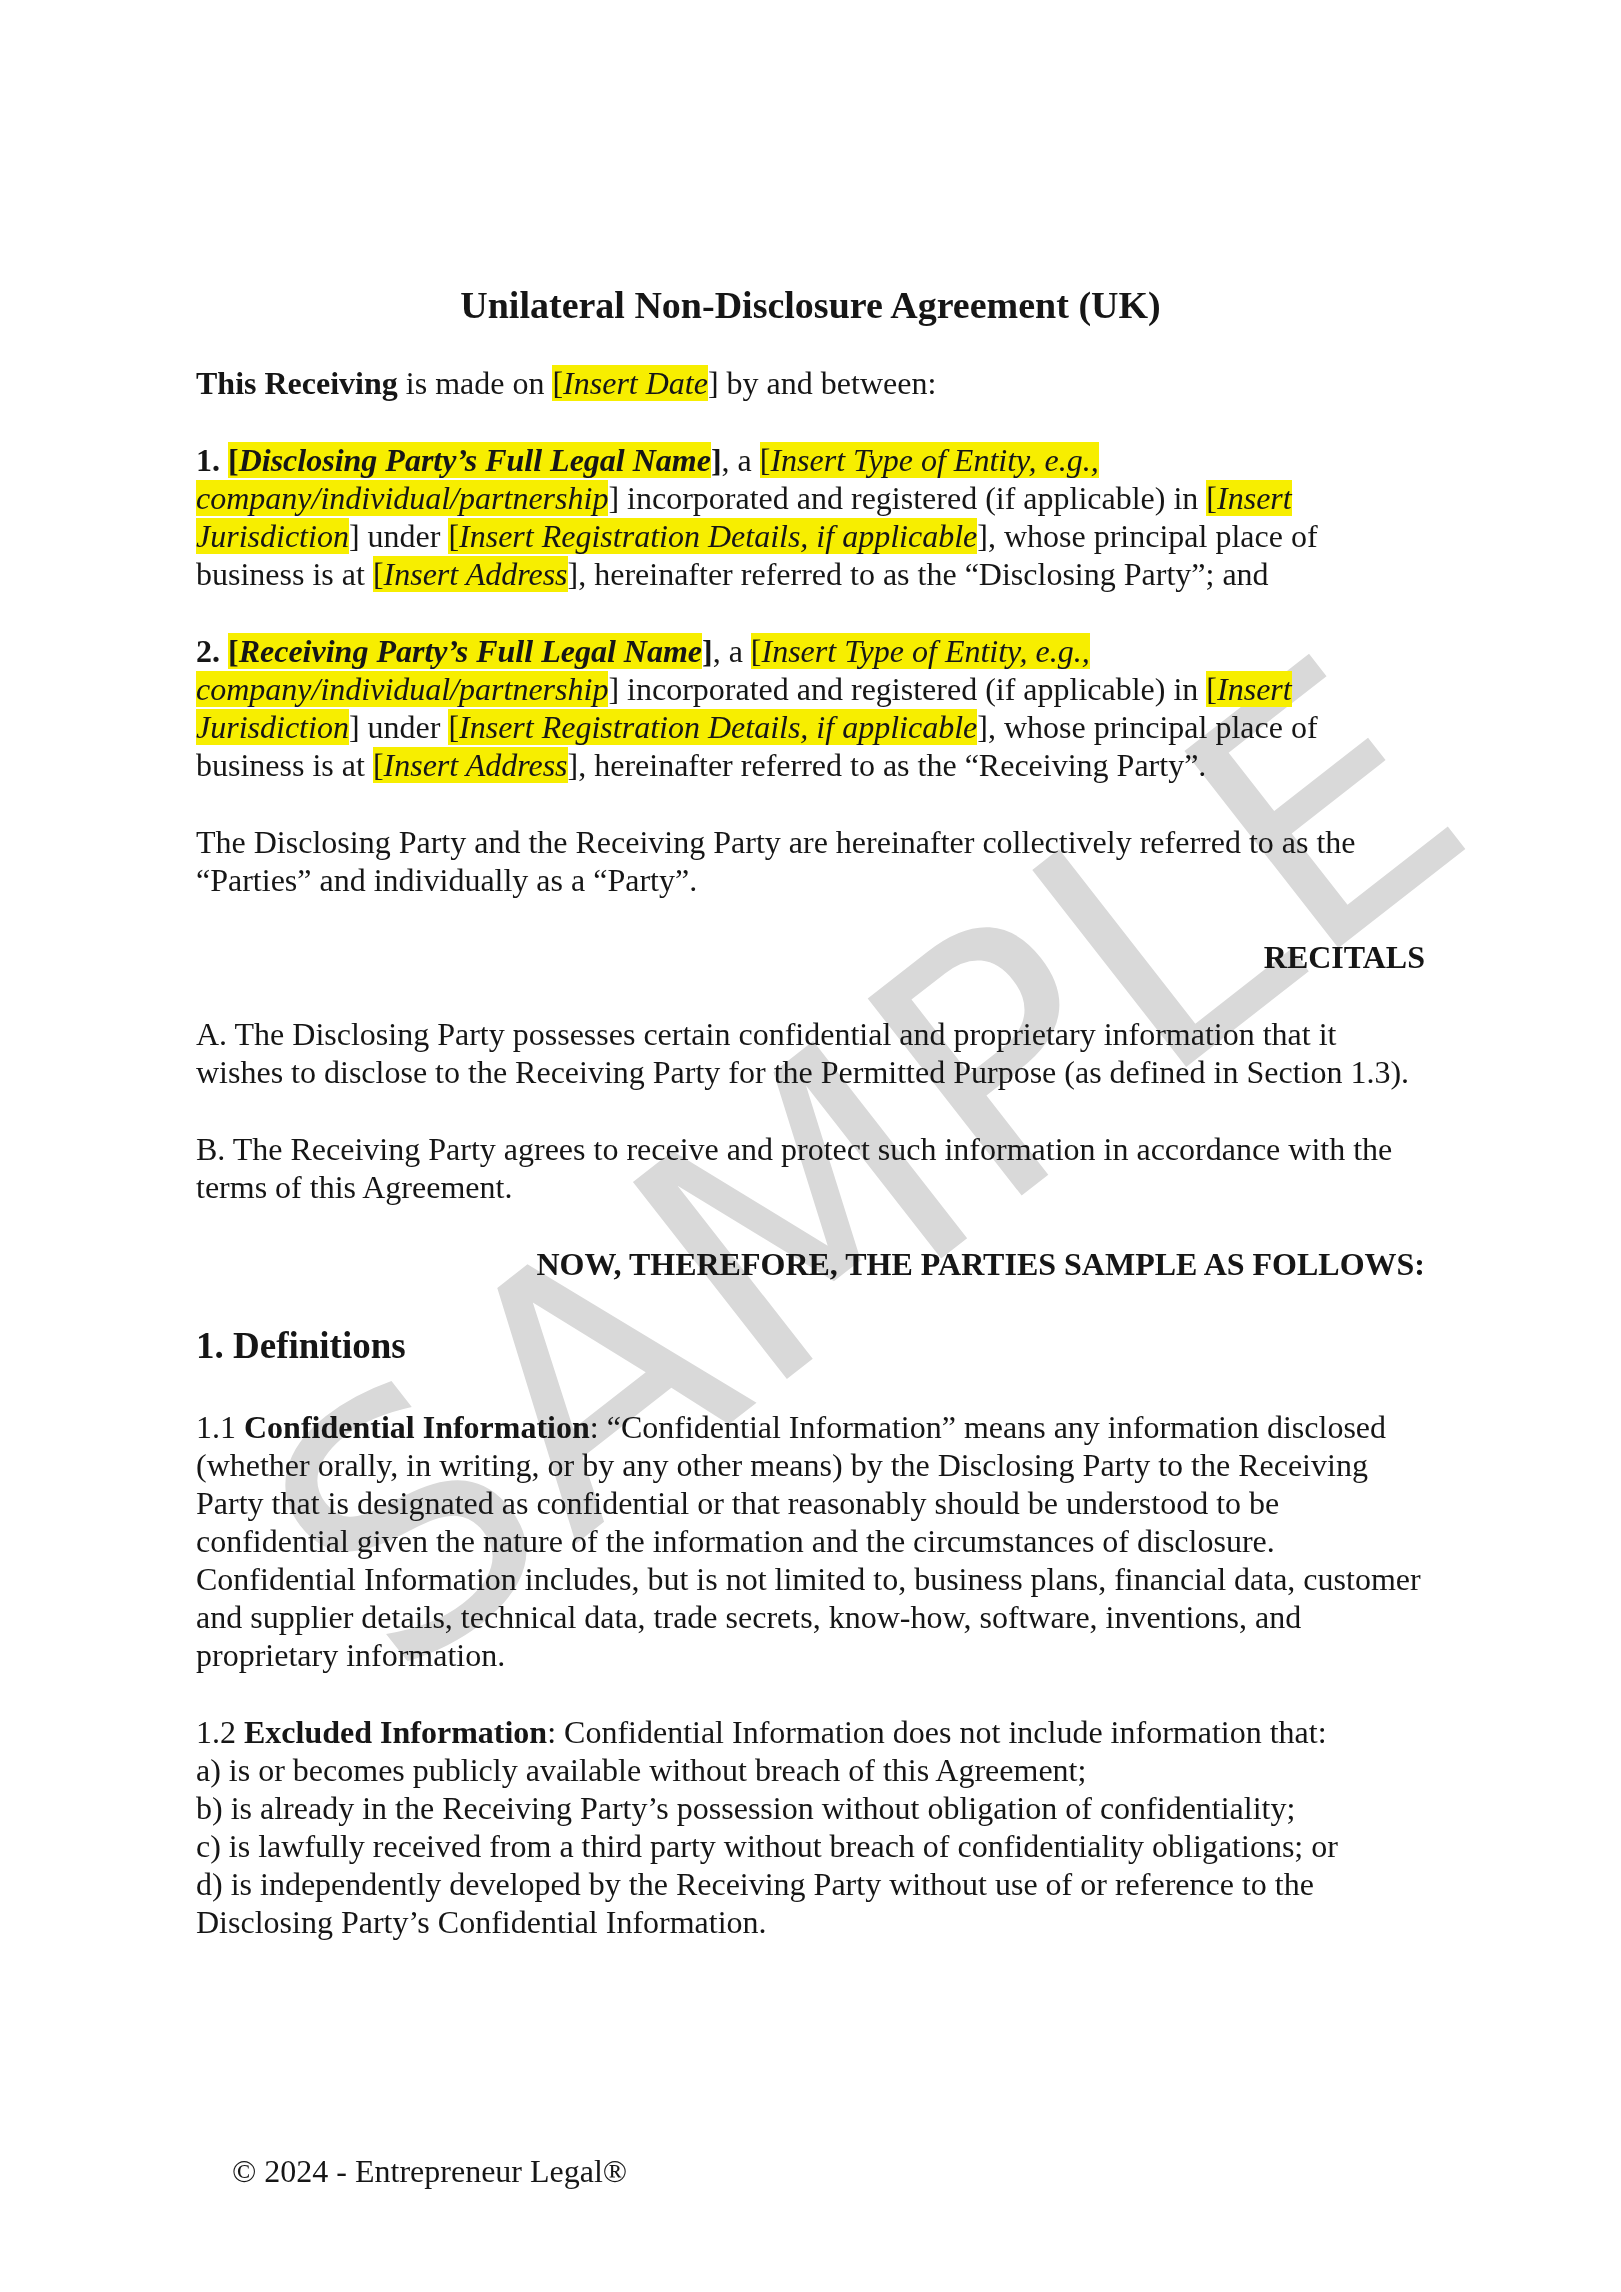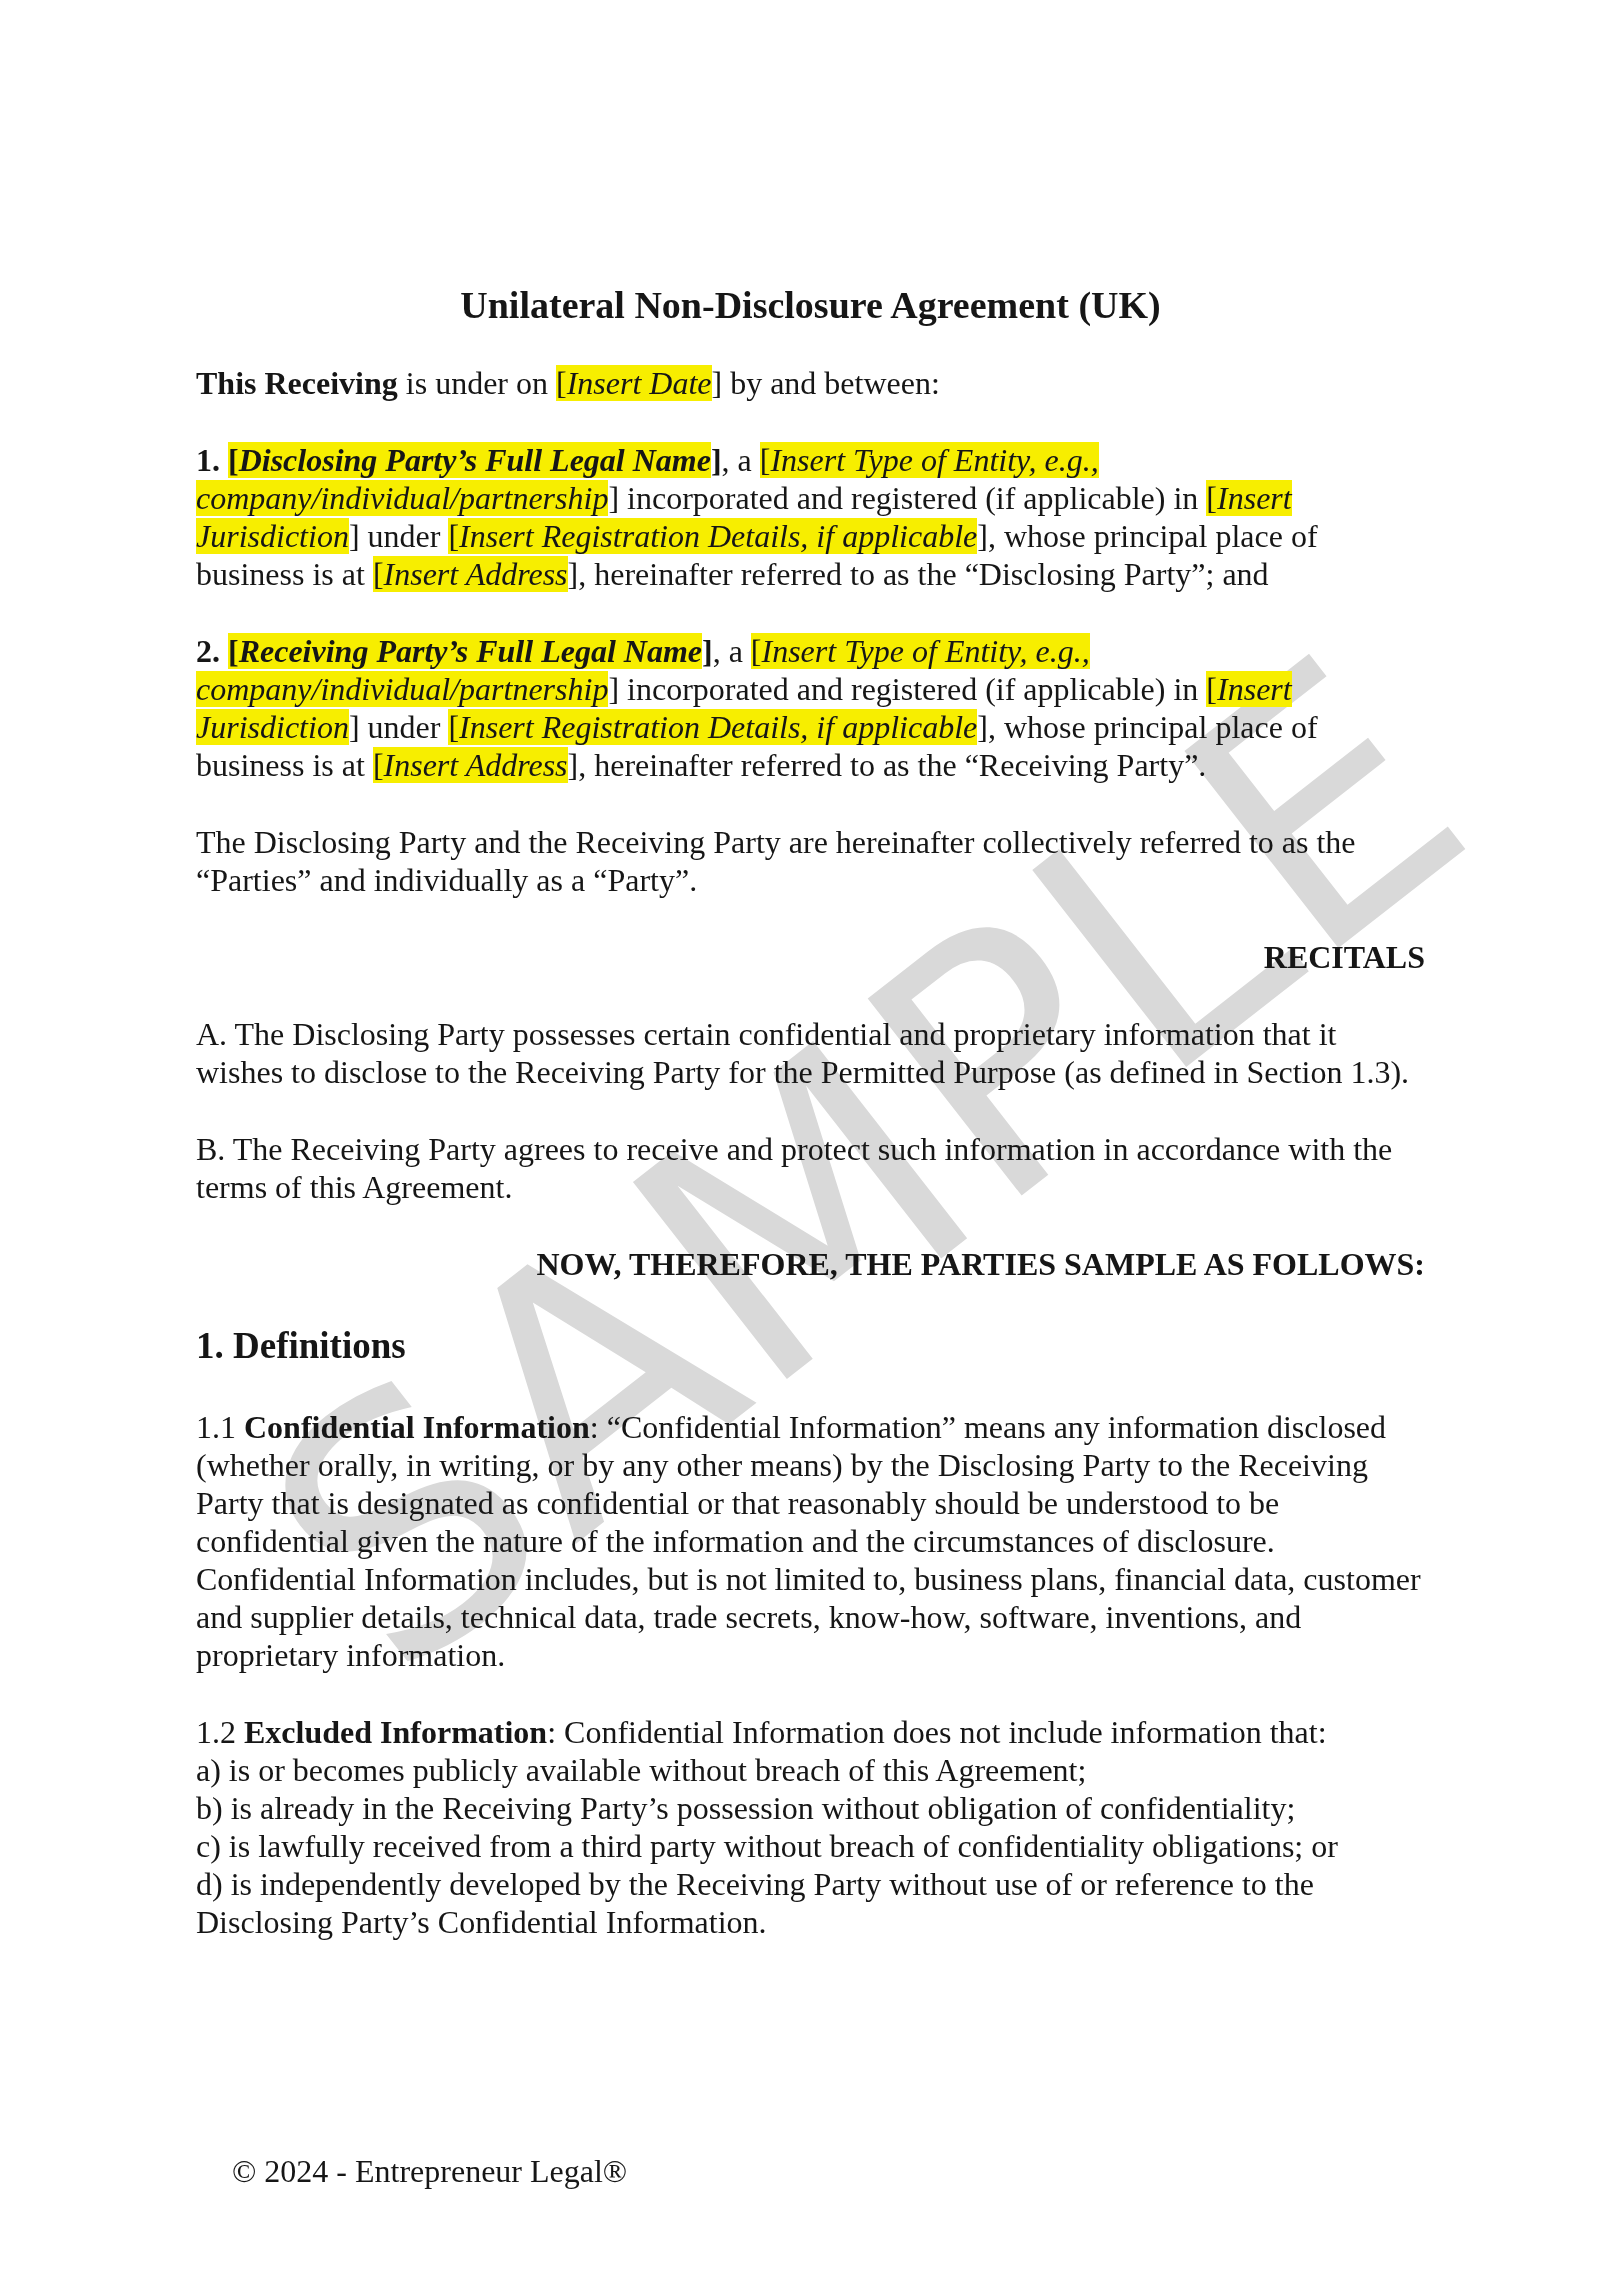--- a/index.html
+++ b/index.html
@@ -70,21 +70,21 @@
 <body>
 
 <div class="page">
 
   <div class="watermark">SAMPLE</div>
 
   <div class="content">
 
     <h1 class="doc-title">Unilateral Non-Disclosure Agreement (UK)</h1>
 
-    <p><span class="seg-b">This Receiving</span><span> is under on </span><span class="hl">[</span><span class="seg-i hl">Insert Date</span><span>] by and between:</span></p>
+    <p><span class="seg-b">This Receiving</span><span> is made on </span><span class="hl">[</span><span class="seg-i hl">Insert Date</span><span>] by and between:</span></p>
 
     <p><span class="seg-b">1. </span><span class="seg-b hl">[</span><span class="seg-b seg-i hl">Disclosing Party’s Full Legal Name</span><span class="seg-b">]</span><span>, a </span><span class="hl">[</span><span class="seg-i hl">Insert Type of Entity, e.g., company/individual/partnership</span><span>] incorporated and registered (if applicable) in </span><span class="hl">[</span><span class="seg-i hl">Insert Jurisdiction</span><span>] under </span><span class="hl">[</span><span class="seg-i hl">Insert Registration Details, if applicable</span><span>], whose principal place of business is at </span><span class="hl">[</span><span class="seg-i hl">Insert Address</span><span>], hereinafter referred to as the “Disclosing Party”; and</span></p>
 
     <p><span class="seg-b">2. </span><span class="seg-b hl">[</span><span class="seg-b seg-i hl">Receiving Party’s Full Legal Name</span><span class="seg-b">]</span><span>, a </span><span class="hl">[</span><span class="seg-i hl">Insert Type of Entity, e.g., company/individual/partnership</span><span>] incorporated and registered (if applicable) in </span><span class="hl">[</span><span class="seg-i hl">Insert Jurisdiction</span><span>] under </span><span class="hl">[</span><span class="seg-i hl">Insert Registration Details, if applicable</span><span>], whose principal place of business is at </span><span class="hl">[</span><span class="seg-i hl">Insert Address</span><span>], hereinafter referred to as the “Receiving Party”.</span></p>
 
     <p><span>The Disclosing Party and the Receiving Party are hereinafter collectively referred to as the “Parties” and individually as a “Party”.</span></p>
 
     <p class="bold-line">RECITALS</p>
 
     <p><span>A. The Disclosing Party possesses certain confidential and proprietary information that it wishes to disclose to the Receiving Party for the Permitted Purpose (as defined in Section 1.3).</span></p>

